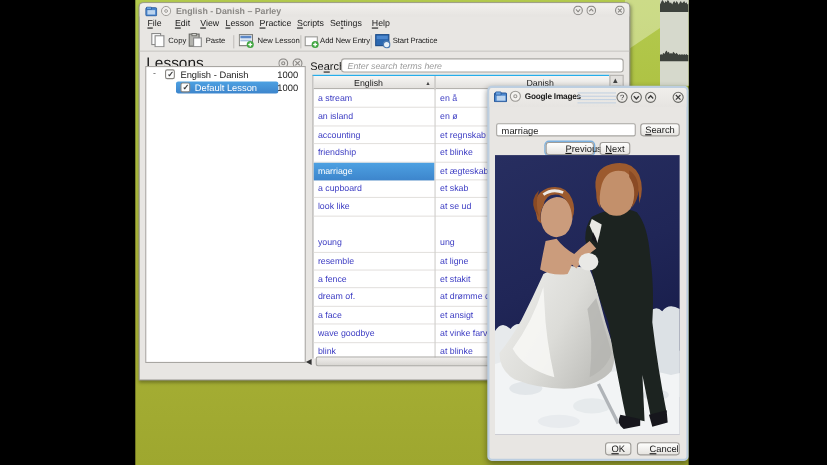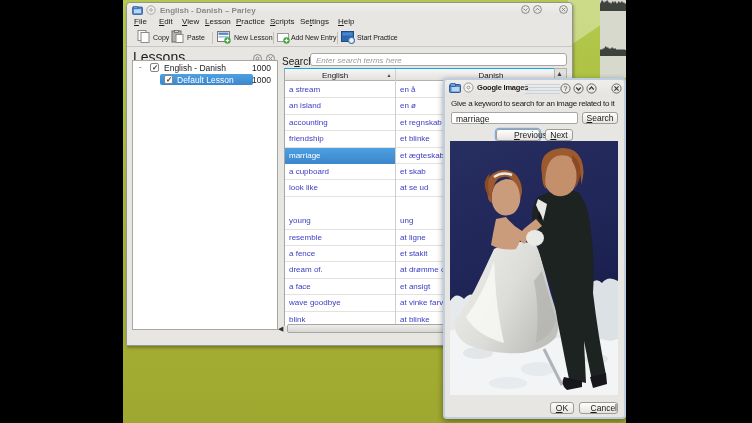--- a/index.html
+++ b/index.html
@@ -280,21 +280,20 @@
         </svg>
       <svg class="abs tbtn" style="left:141px" width="11" height="11" viewBox="0 0 11 11">
           <circle cx="5.5" cy="5.5" r="4.6" fill="none" stroke="#6a6a66" stroke-width="1"></circle>
           <path d="M3.2,6.5 L5.5,4 L7.8,6.5" fill="none" stroke="#3a3a3a" stroke-width="1.2"></path>
         </svg>
       <svg class="abs tbtn" style="left:166px" width="11" height="11" viewBox="0 0 11 11">
           <circle cx="5.5" cy="5.5" r="4.6" fill="none" stroke="#6a6a66" stroke-width="1"></circle>
           <path d="M3.4,3.4 L7.6,7.6 M7.6,3.4 L3.4,7.6" stroke="#3a3a3a" stroke-width="1.1"></path>
         </svg>
     </div>
-    <div class="abs" style="left:6px; top:19px; font-size:8px; color:#1a1a1a; white-space:nowrap; letter-spacing:-0.3px;">Give a keyword to search for an image related to it</div>
     <div class="abs" id="dlg-input">marriage</div>
     <div class="abs btn" style="left:137px; top:32px; width:36px; height:12px;"><span class="u">S</span>earch</div>
     <div class="abs btn" style="left:51px; top:49px; width:44px; height:12px; box-shadow:0 0 0 1.2px #7ab0e0;padding-left:17px;"><span class="u">P</span>revious</div>
     <div class="abs btn" style="left:100px; top:49px; width:28px; height:12px;"><span class="u">N</span>ext</div>
     <div class="abs" id="photo">
       <svg width="168" height="254" viewBox="0 0 168 254">
         <defs>
           <linearGradient id="bg" x1="0" y1="0" x2="0.3" y2="1">
             <stop offset="0" stop-color="#272e60"></stop>
               <stop offset="0.5" stop-color="#202657"></stop>

